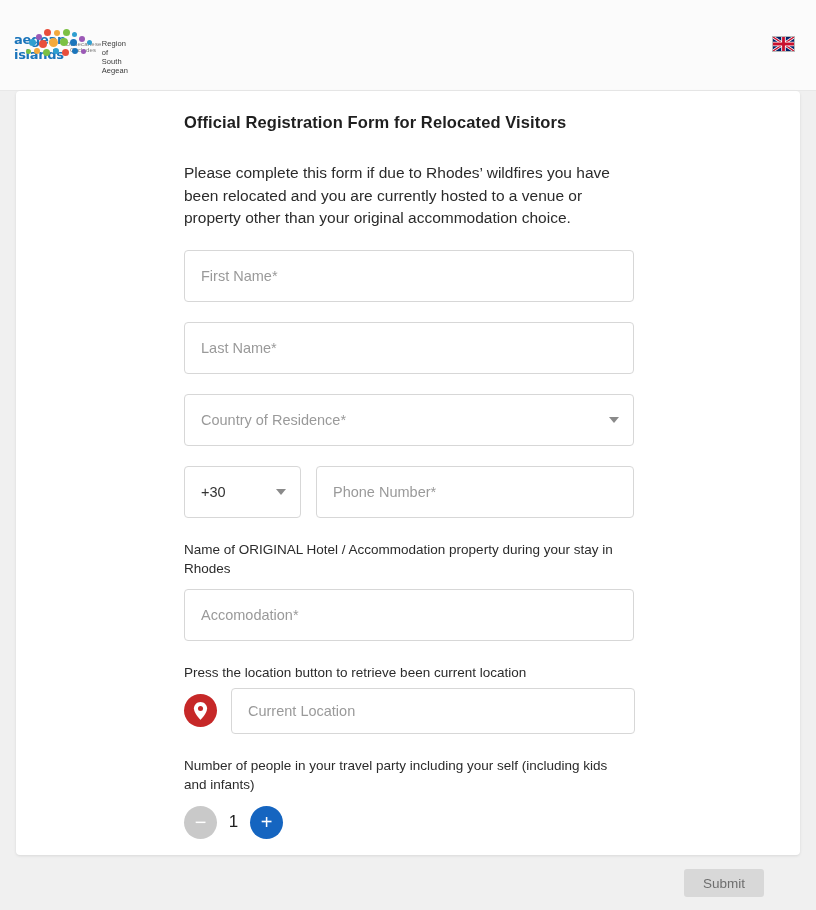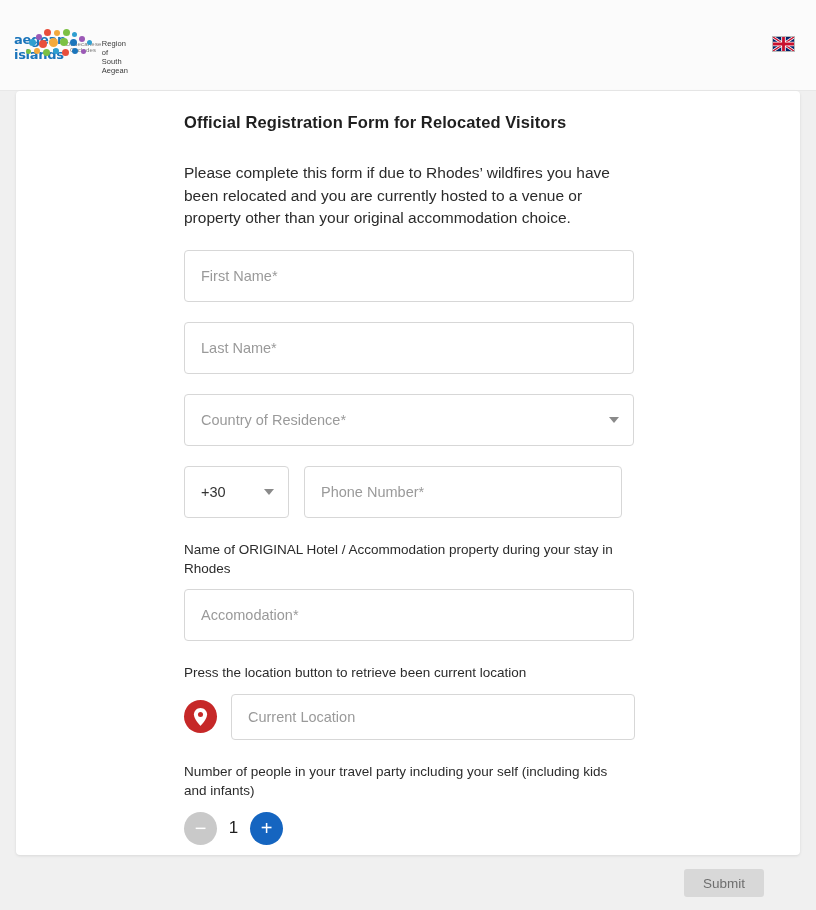--- a/index.html
+++ b/index.html
@@ -141,21 +141,21 @@
     border-top: 6px solid #8a8a8a;
   }
 
   .phone-row {
     margin-top: 20px;
     display: flex;
     gap: 15px;
     align-items: center;
   }
   .phone-code {
-    width: 105px;
+    width: 117px;
     height: 52px;
     border: 1px solid #d7d7d7;
     border-radius: 4px;
     background: #fff;
     display: flex;
     align-items: center;
     padding: 8px 16px;
     font-size: 14.5px;
     color: #333;
     cursor: pointer;
@@ -168,21 +168,21 @@
 
   .helper {
     font-size: 13.5px;
     line-height: 19px;
     color: #2b2b2b;
     margin-top: 22px;
     width: 442px;
   }
 
   .loc-row {
-    margin-top: 12px;
+    margin-top: 6px;
     display: flex;
     align-items: center;
     gap: 14px;
   }
   .loc-btn {
     width: 33px; height: 33px;
     border-radius: 50%;
     background: #c62828;
     display: flex; align-items: center; justify-content: center;
     cursor: pointer;

